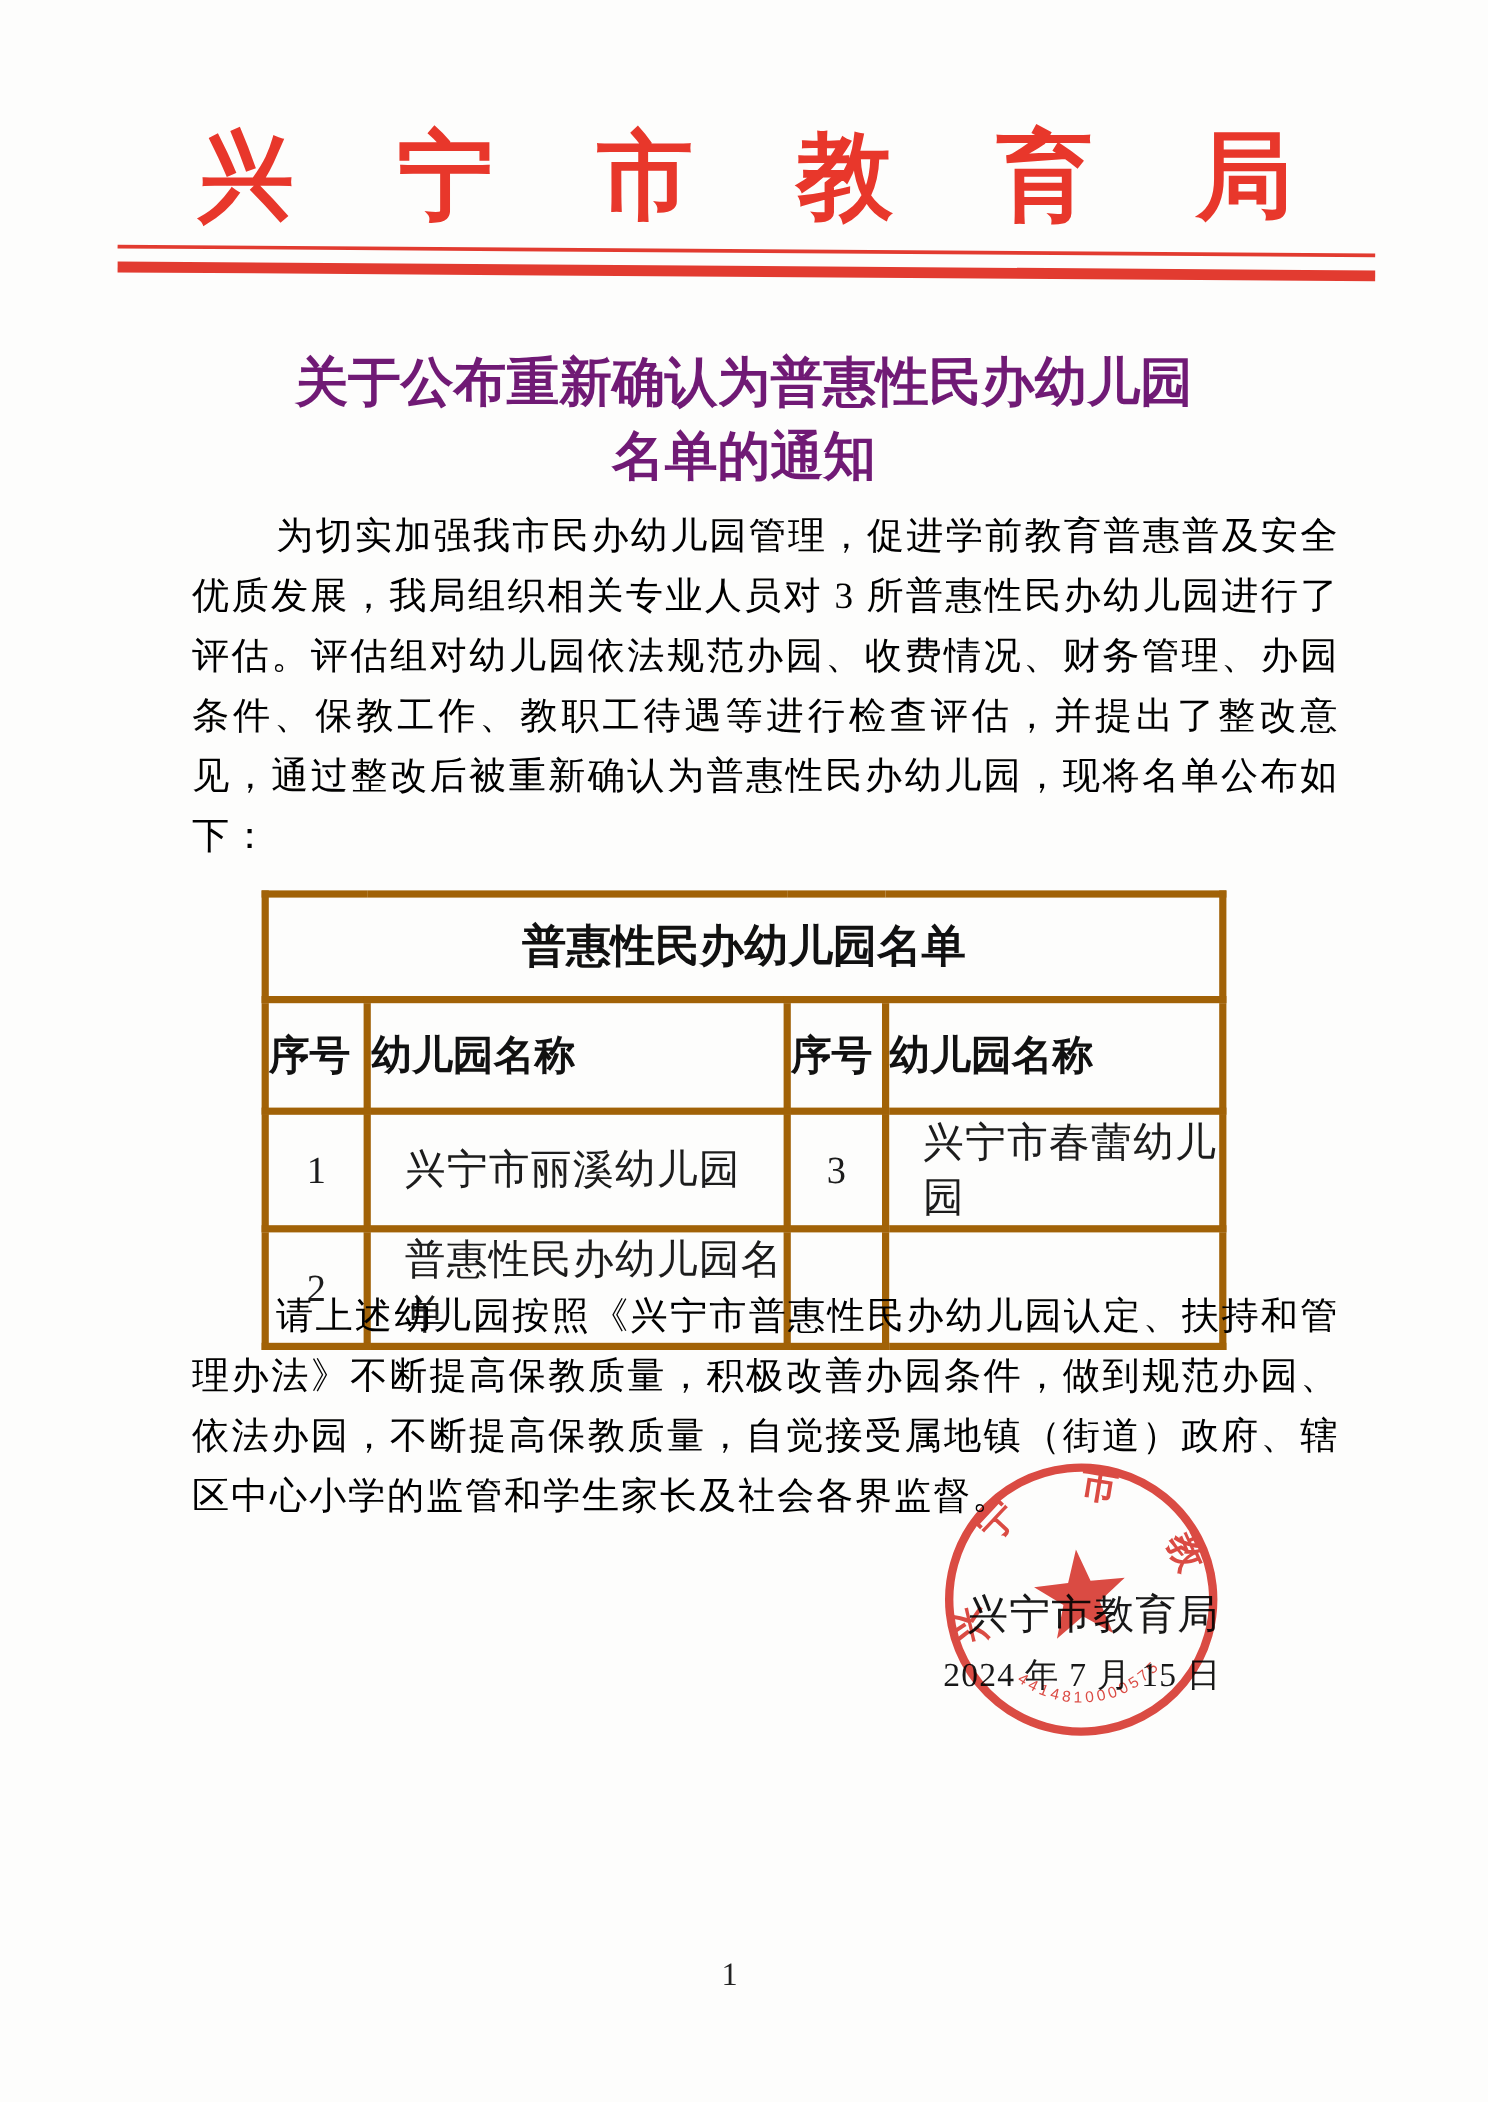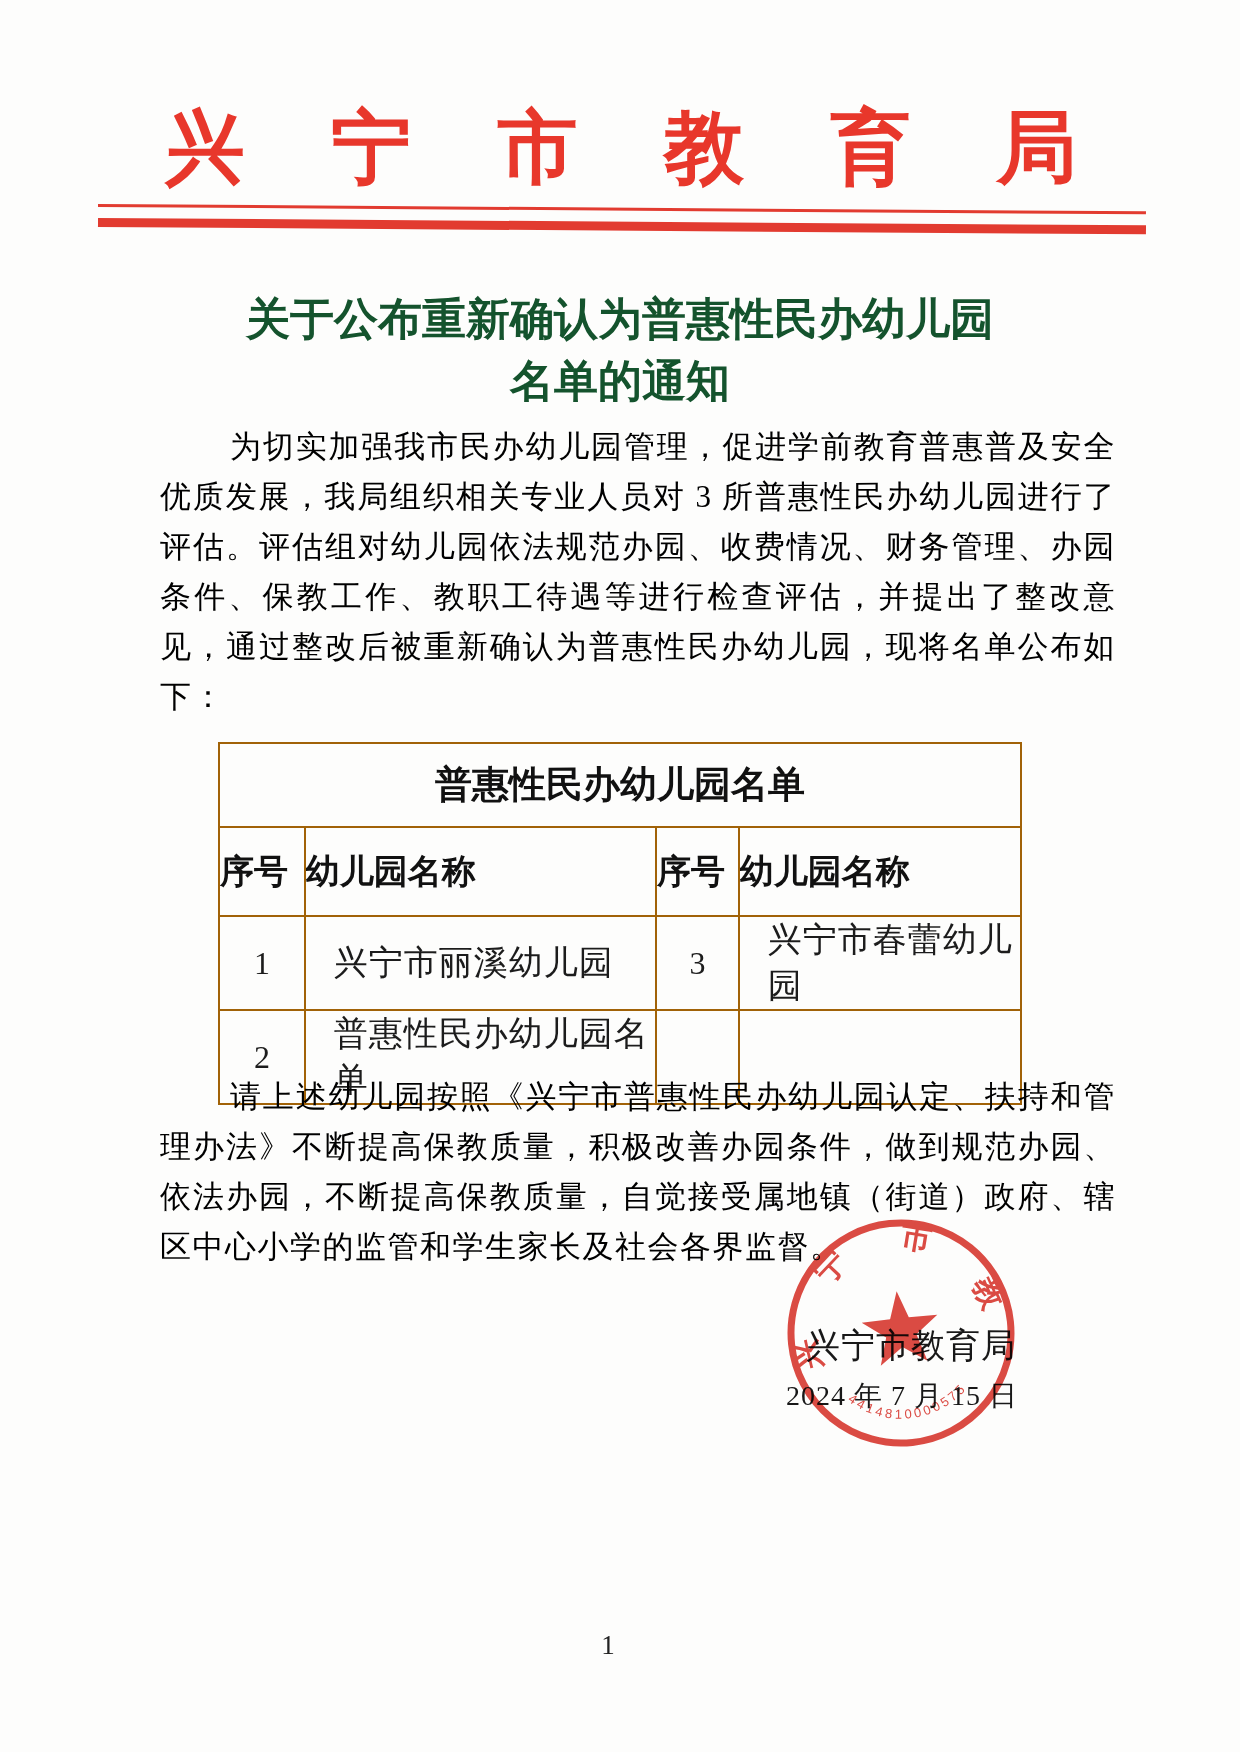--- a/index.html
+++ b/index.html
@@ -27,40 +27,40 @@
     transform:rotate(0.4deg);transform-origin:left center;
   }
   .rule-thin{top:204px;height:3px;}
   .rule-thick{top:218px;height:9px;}
   
   .doc-title{
     position:absolute;top:288px;left:0;width:100%;
     text-align:center;
     font-family:"Liberation Sans","DejaVu Sans",sans-serif;
     font-weight:bold;font-size:44px;line-height:62px;
-    color:#14532d;
+    color:#701a75;
   }
   
   .body-par{
     position:absolute;left:160px;width:956px;
     font-size:31px;line-height:50px;
     letter-spacing:1.5px;
     text-align:justify;
     text-indent:70px;
     color:#000000;
   }
   .par-1{top:422px;}
   .par-2{top:1072px;}
   
   .roster{
     position:absolute;left:218px;top:742px;width:804px;
     border-collapse:collapse;table-layout:fixed;
   }
   .roster td{
-    border:2px solid #a16207;
+    border:6px solid #a16207;
     padding:0;
     overflow:hidden;
   }
   .roster .t-title{
     height:82px;text-align:center;
     font-family:"Liberation Sans","DejaVu Sans",sans-serif;
     font-weight:bold;font-size:37px;color:#111;
   }
   .roster .t-head{
     height:87px;

